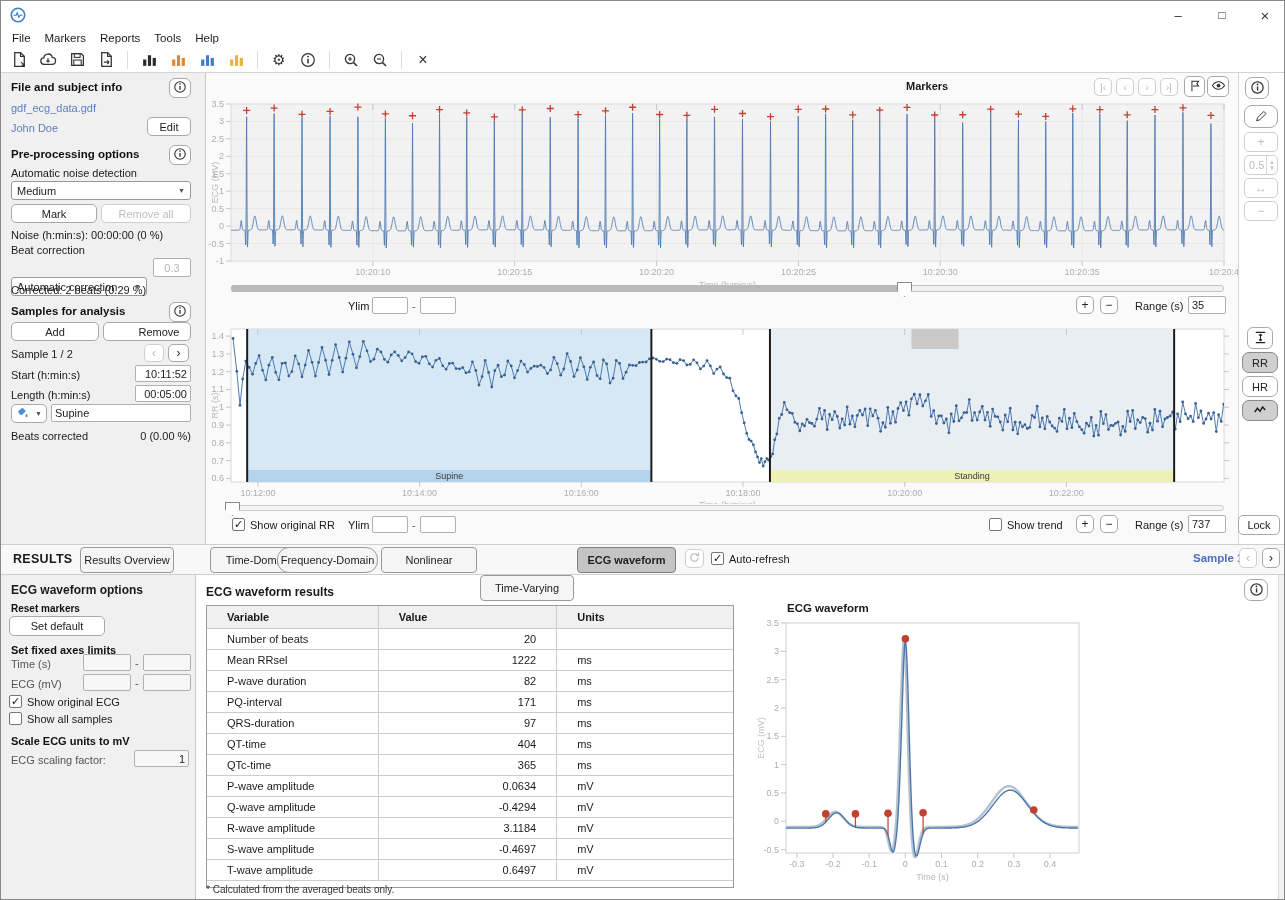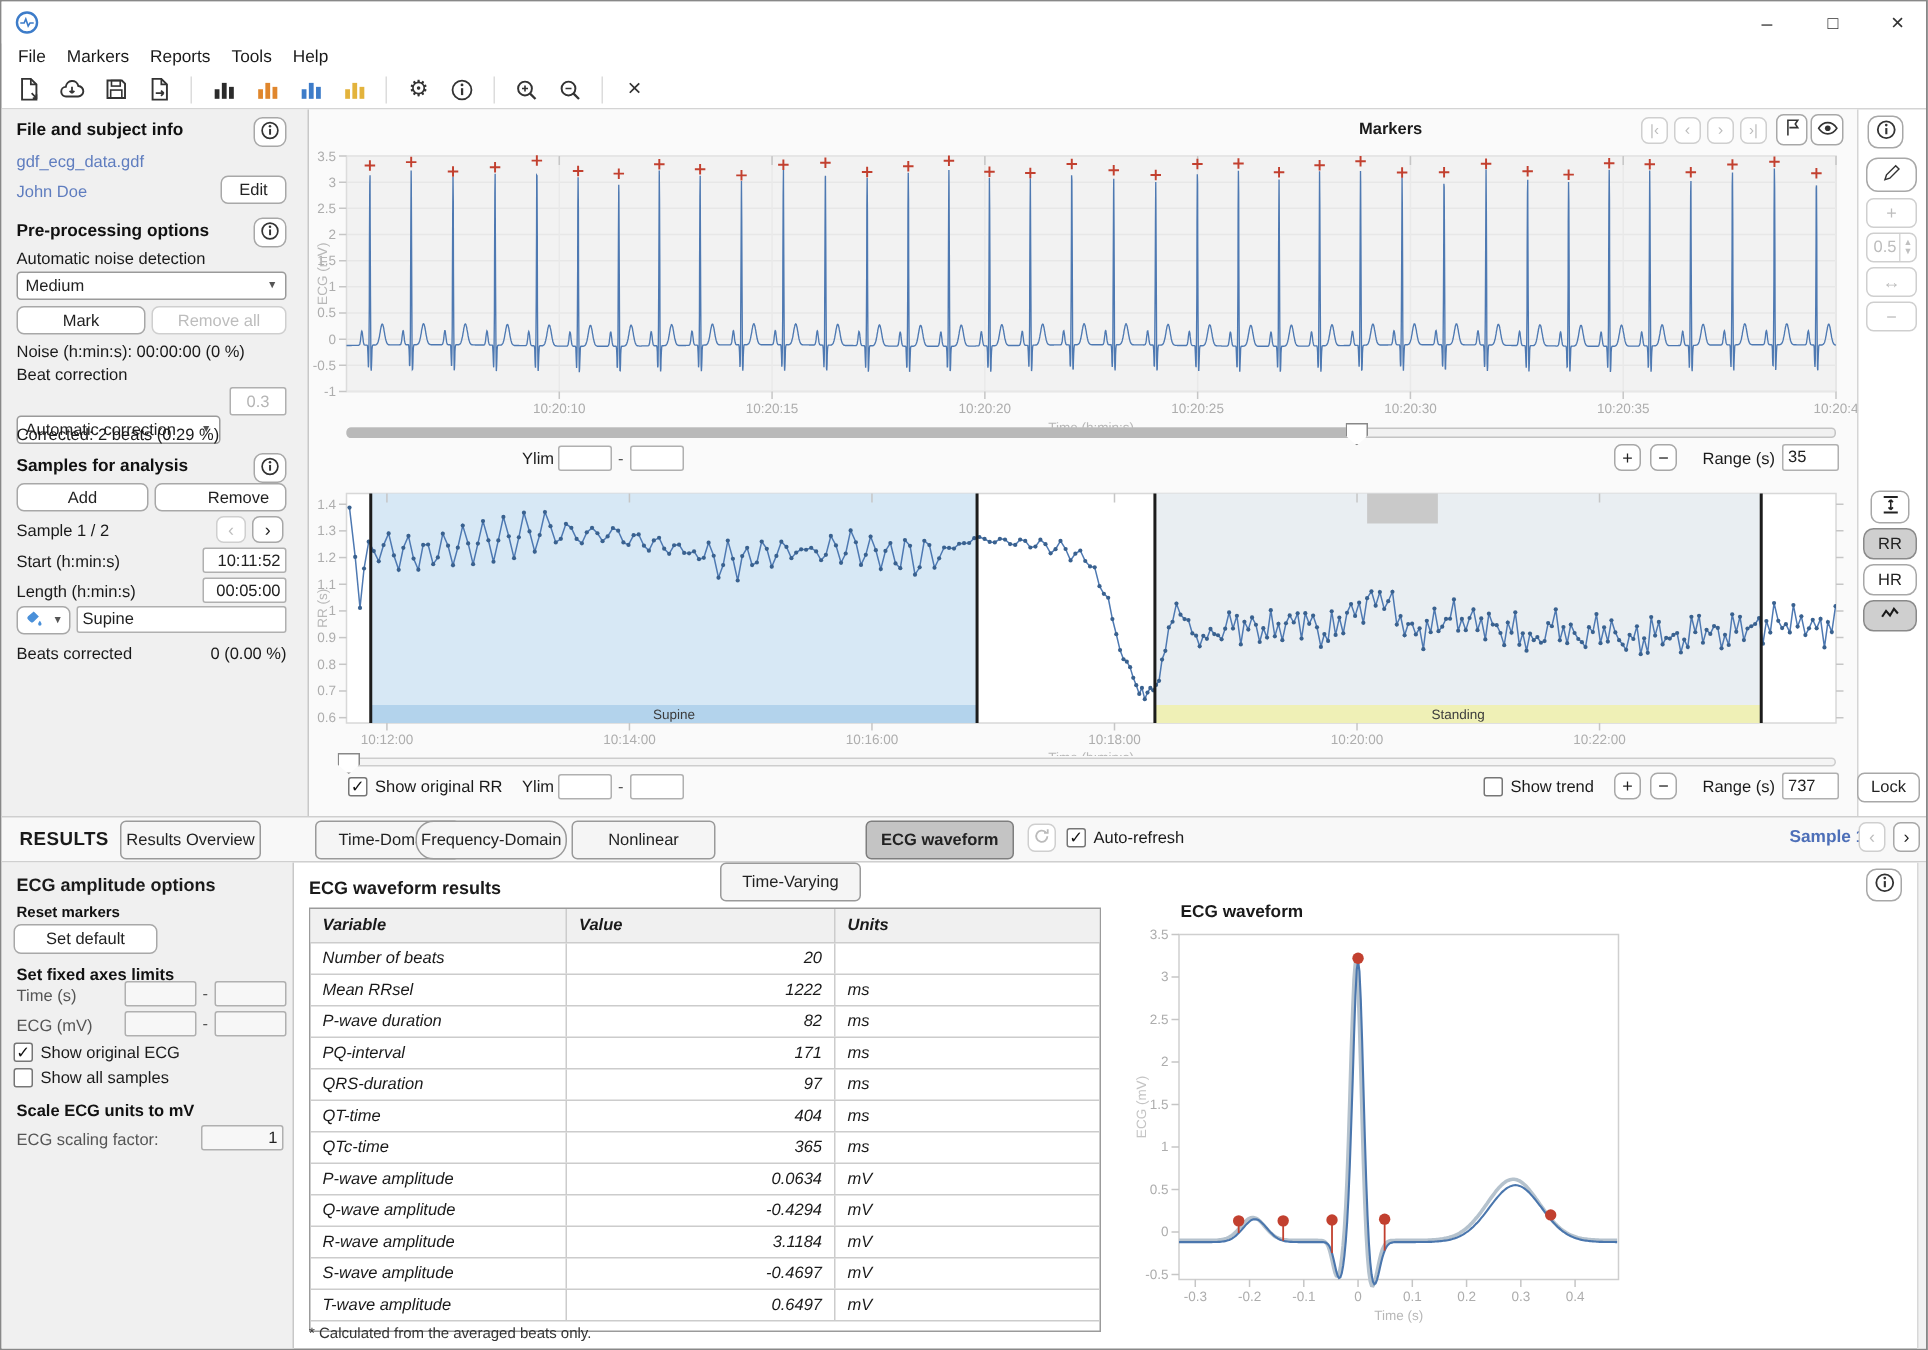--- a/index.html
+++ b/index.html
@@ -22,21 +22,21 @@
   .link{font-size:11px;color:#5f7dbf;}
   .sep-v{width:1px;height:18px;background:#dcdcdc;margin:0 4px;}
   .ticon{width:24px;height:22px;display:flex;align-items:center;justify-content:center;}
   .menu-item{font-size:11.5px;padding:2px 7px;color:#1a1a1a;}
   .tab{position:absolute;top:546px;height:24px;border:1px solid #9a9a9a;border-radius:4px;background:#f5f5f5;
        font-size:11px;display:flex;align-items:center;justify-content:center;color:#222;}
   .tab.active{background:#c4c4c4;border-color:#7e7e7e;font-weight:bold;}
   .t-outer{border:1px solid #9b9b9b;background:#fff;}
   .t-row{display:flex;border-top:1px solid #cccccc;}
   .t-row.head{border-top:none;background:#f0f0f0;font-weight:bold;}
-  .t-cell{font-size:11px;padding:0 8px;display:flex;align-items:center;height:20px;border-left:1px solid #cccccc;font-style:italic;}
+  .t-cell{font-size:11px;padding:0 20px;display:flex;align-items:center;height:20px;border-left:1px solid #cccccc;}
   .t-row.head .t-cell{height:22px;}
   .t-cell:first-child{border-left:none;}
   .t-cell.c0{width:154px;}
   .t-cell.c1{width:162px;justify-content:flex-end;}
   .t-row.head .t-cell.c1{justify-content:flex-start;}
   .t-cell.c2{width:160px;}
   svg text{font-family:"Liberation Sans","DejaVu Sans",sans-serif;}
 </style>
 </head>
 <body>
@@ -844,21 +844,21 @@
           <path d="M12.9 2.3v3h-3" fill="none" stroke="#bbb" stroke-width="1.5"></path>
         </svg></span>
   </div>
   <div class="abs cb" style="left:710px;top:551px;">✓</div>
   <span class="abs lbl" style="left:728px;top:552px;">Auto-refresh</span>
   <span class="abs" style="left:1192px;top:551px;font-size:11.5px;font-weight:bold;color:#4d6fb8;">Sample 1</span>
   <div class="abs btn dis" style="left:1238px;top:547px;width:18px;height:20px;font-size:12px;">‹</div>
   <div class="abs btn" style="left:1261px;top:547px;width:18px;height:20px;font-size:12px;">›</div>
 
   <div class="abs" style="left:0;top:574px;width:195px;height:326px;background:#f0f0f0;border-right:1px solid #c8c8c8;"></div>
-  <span class="abs" style="left:10px;top:582px;font-size:12px;font-weight:bold;">ECG amplitude options</span>
+  <span class="abs" style="left:10px;top:582px;font-size:12px;font-weight:bold;">ECG waveform options</span>
   <span class="abs boldlbl" style="left:10px;top:602px;font-size:10px;">Reset markers</span>
   <div class="abs btn" style="left:8px;top:615px;width:96px;height:20px;">Set default</div>
   <span class="abs boldlbl" style="left:10px;top:643px;font-size:11px;">Set fixed axes limits</span>
   <span class="abs lbl" style="left:10px;top:657px;color:#555;">Time (s)</span>
   <input class="abs inp" style="left: 82px; top: 653px; width: 48px; height: 17px; background: rgb(247, 247, 247);" value="">
   <span class="abs lbl" style="left:134px;top:656px;color:#555;">-</span>
   <input class="abs inp" style="left: 142px; top: 653px; width: 48px; height: 17px; background: rgb(247, 247, 247);" value="">
   <span class="abs lbl" style="left:10px;top:677px;color:#555;">ECG (mV)</span>
   <input class="abs inp" style="left: 82px; top: 673px; width: 48px; height: 17px; background: rgb(247, 247, 247);" value="">
   <span class="abs lbl" style="left:134px;top:676px;color:#555;">-</span>

